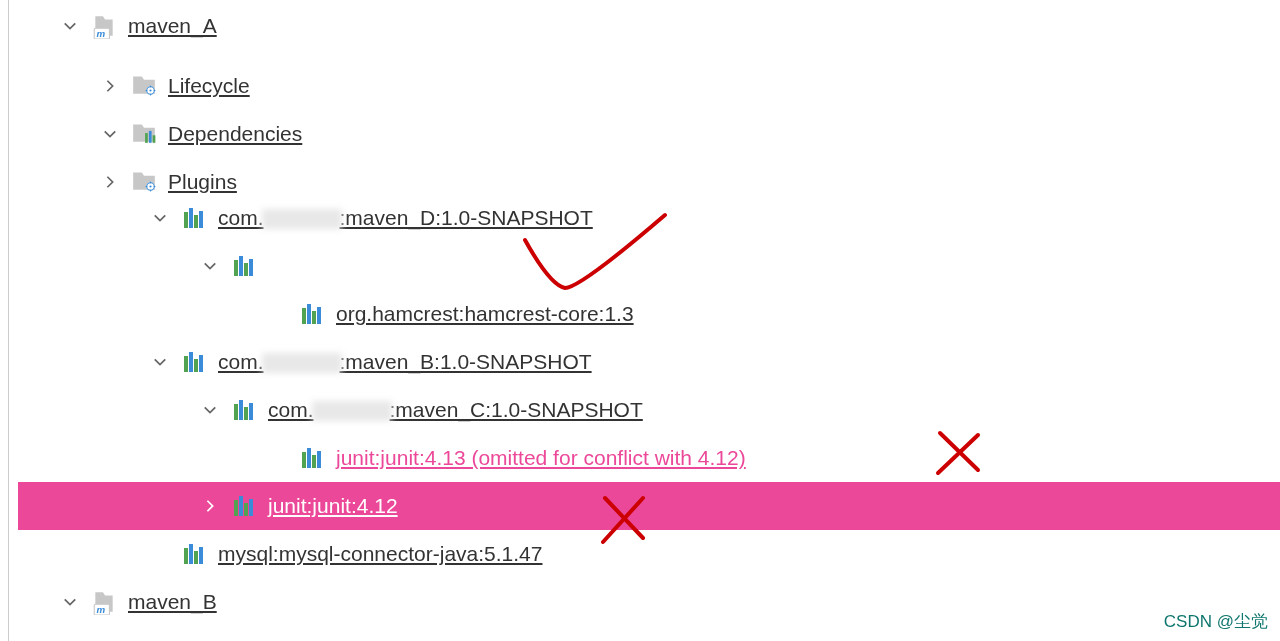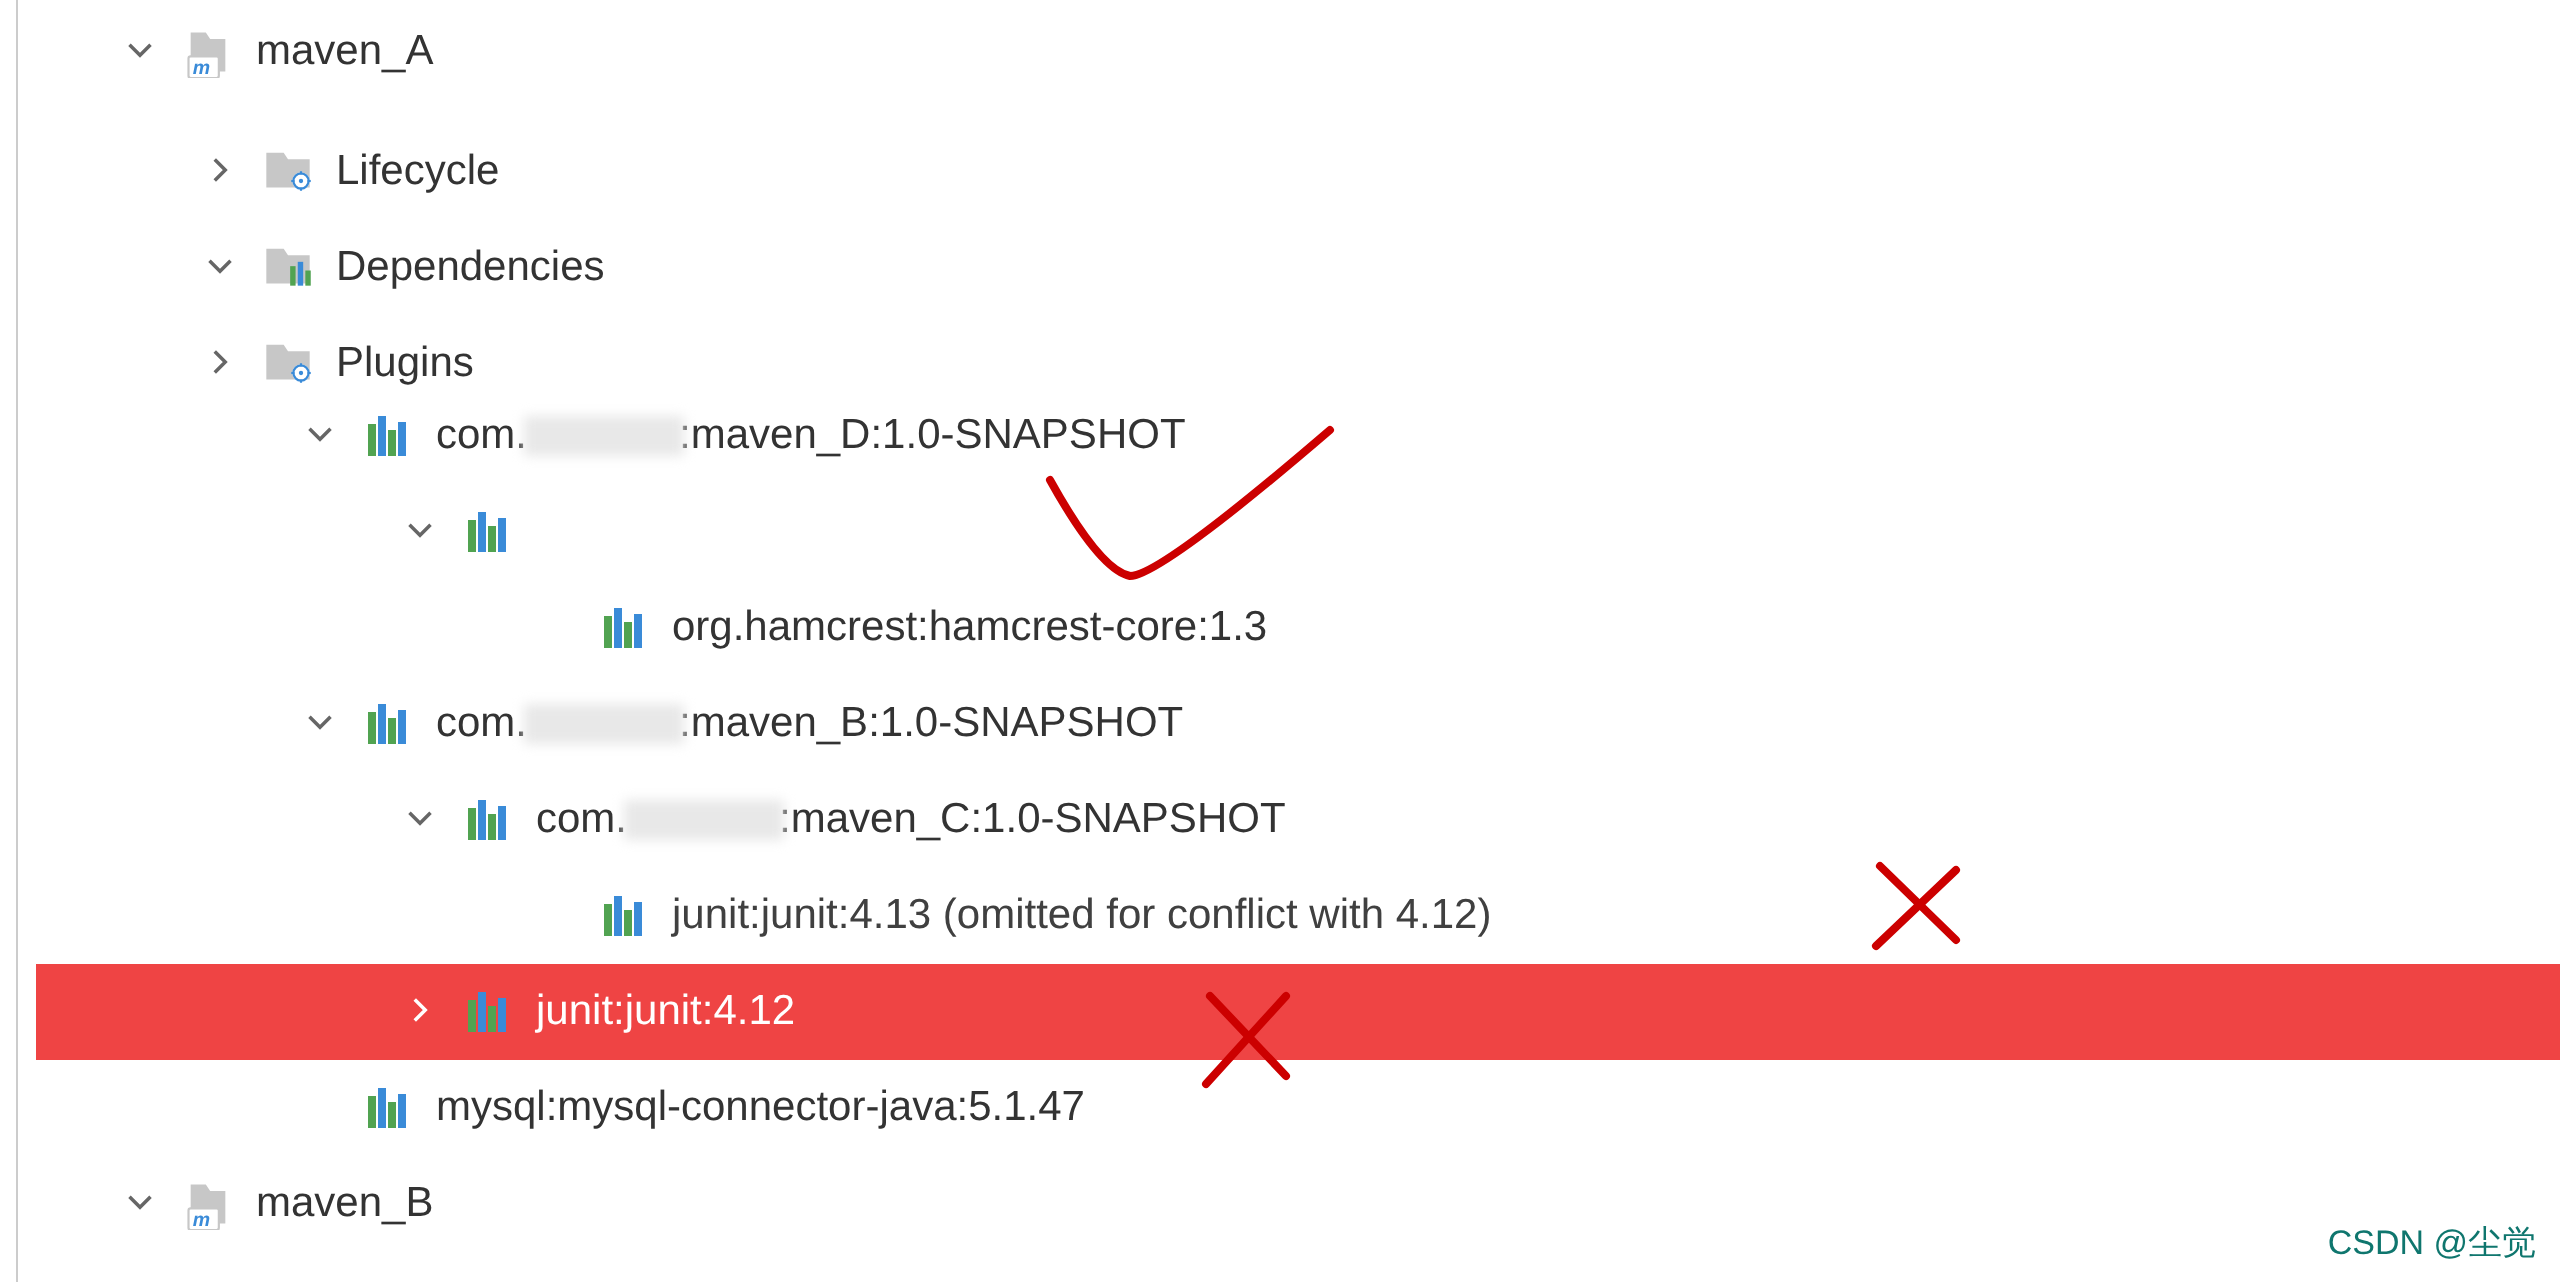--- a/index.html
+++ b/index.html
@@ -25,21 +25,21 @@
       padding-left: 18px;
       padding-top: 2px;
     }
     .row {
       display: flex;
       align-items: center;
       height: 48px;
       position: relative;
     }
     .row.selected {
-      background: #ef4444;
+      background: #ec4899;
       color: #fff;
     }
     .indent-0 { padding-left: 40px; }
     .indent-1 { padding-left: 80px; align-items: flex-end; }
     .indent-2 { padding-left: 130px; }
     .indent-3 { padding-left: 180px; }
     .indent-4 { padding-left: 248px; }
     .chev {
       display: inline-block;
       width: 24px;
@@ -54,23 +54,24 @@
       display: inline-flex;
       align-items: center;
       justify-content: center;
       width: 28px;
       height: 28px;
       margin-right: 10px;
       flex-shrink: 0;
     }
     .label {
       white-space: nowrap;
+      text-decoration: underline;
     }
     .omitted {
-      color: #404040;
+      color: #ec4899;
     }
     .watermark {
       position: absolute;
       bottom: 8px;
       right: 12px;
       font-size: 17px;
       color: #0f766e;
       font-family: Arial, sans-serif;
       text-align: center;
     }

